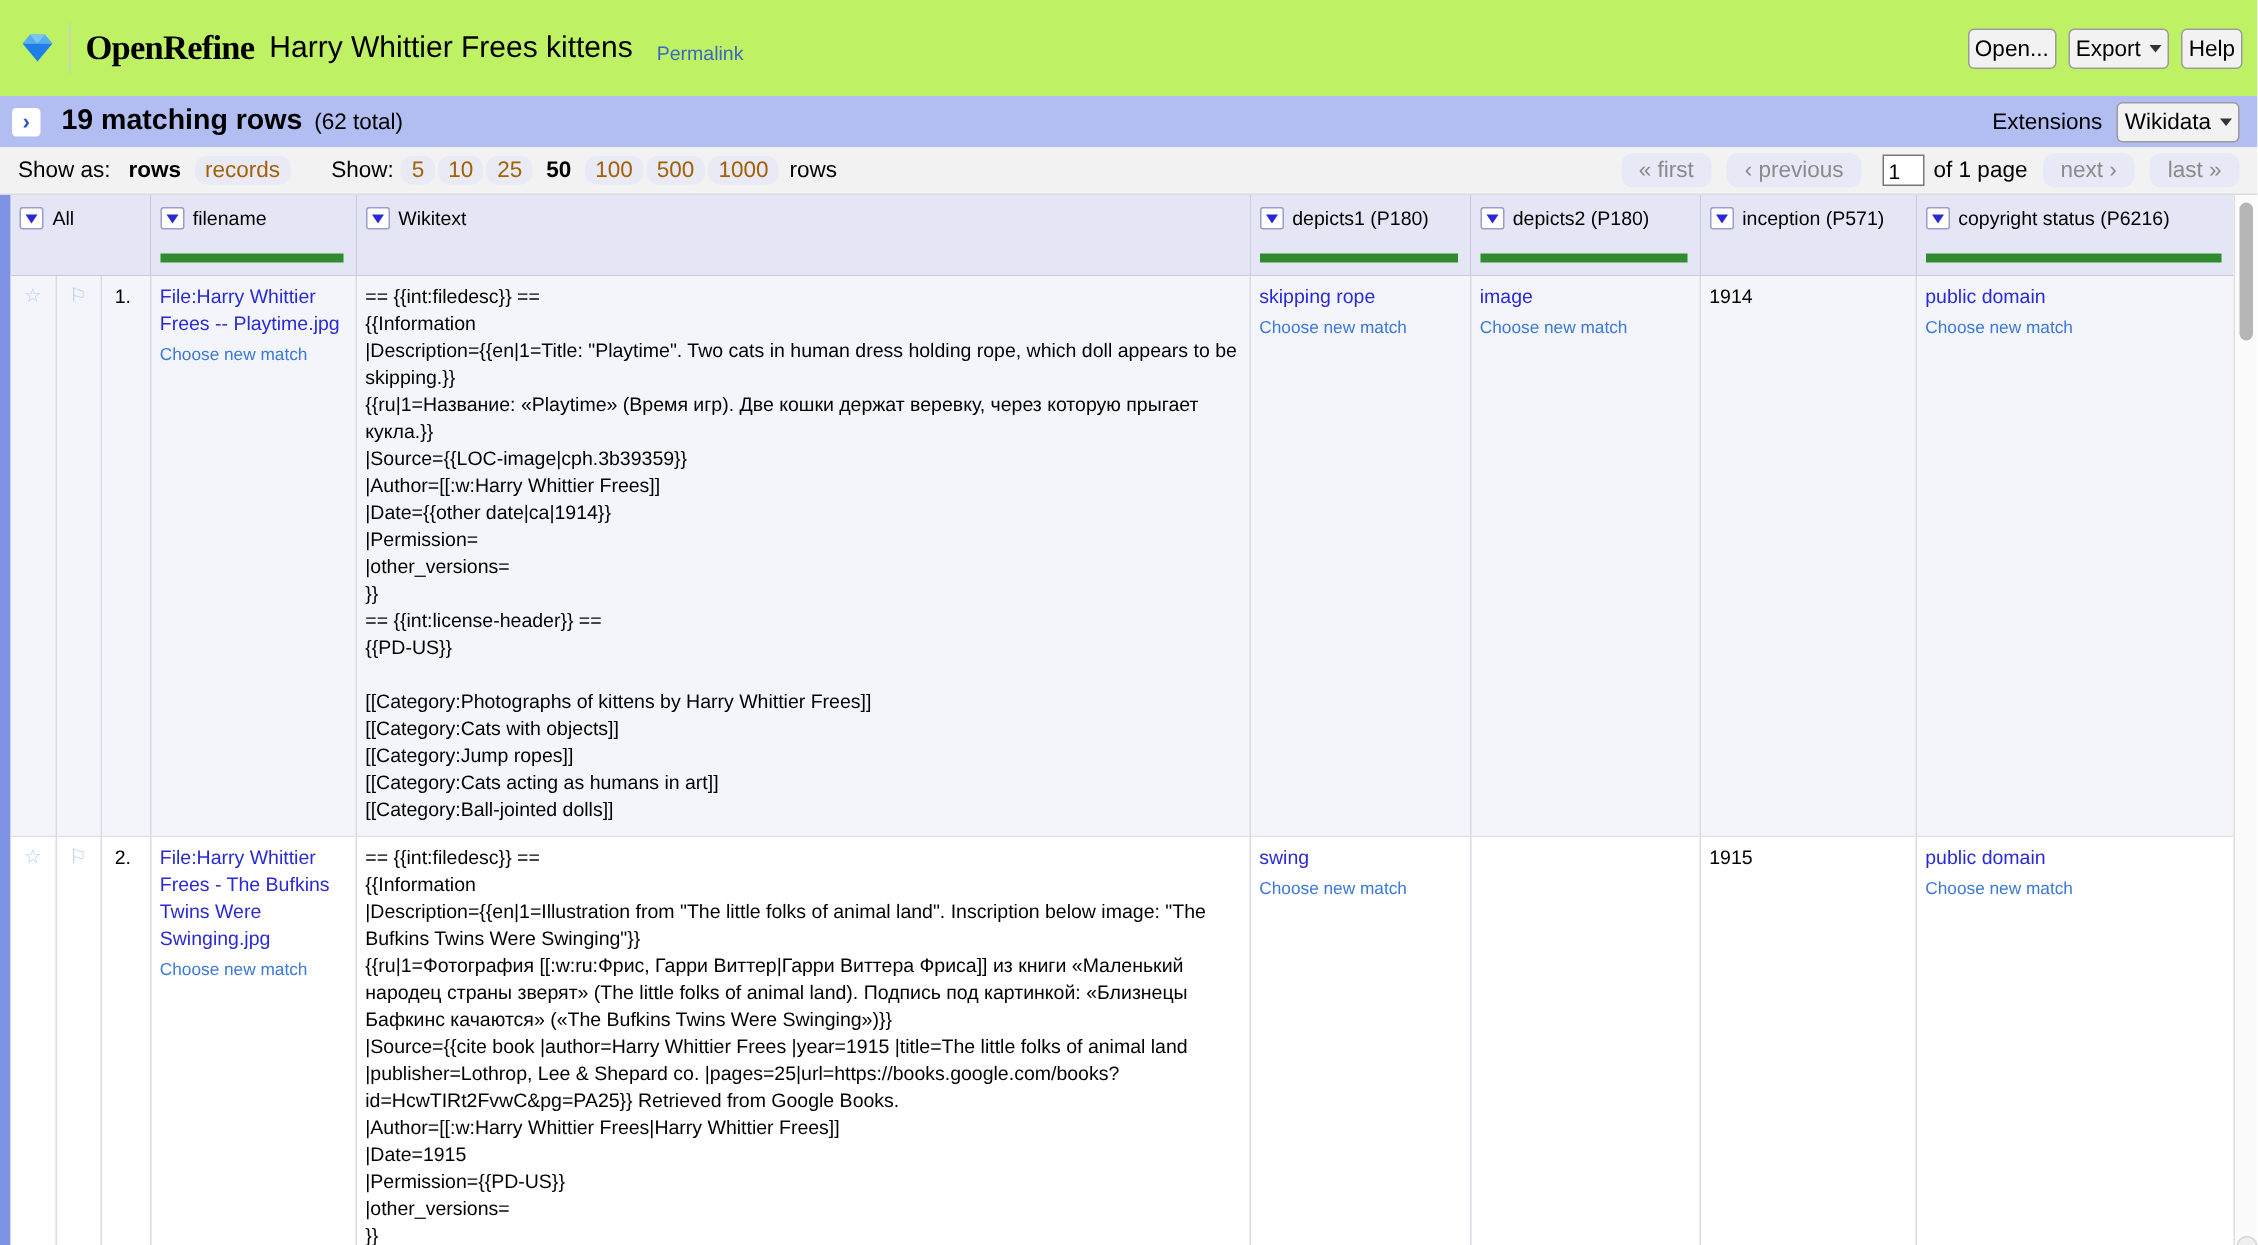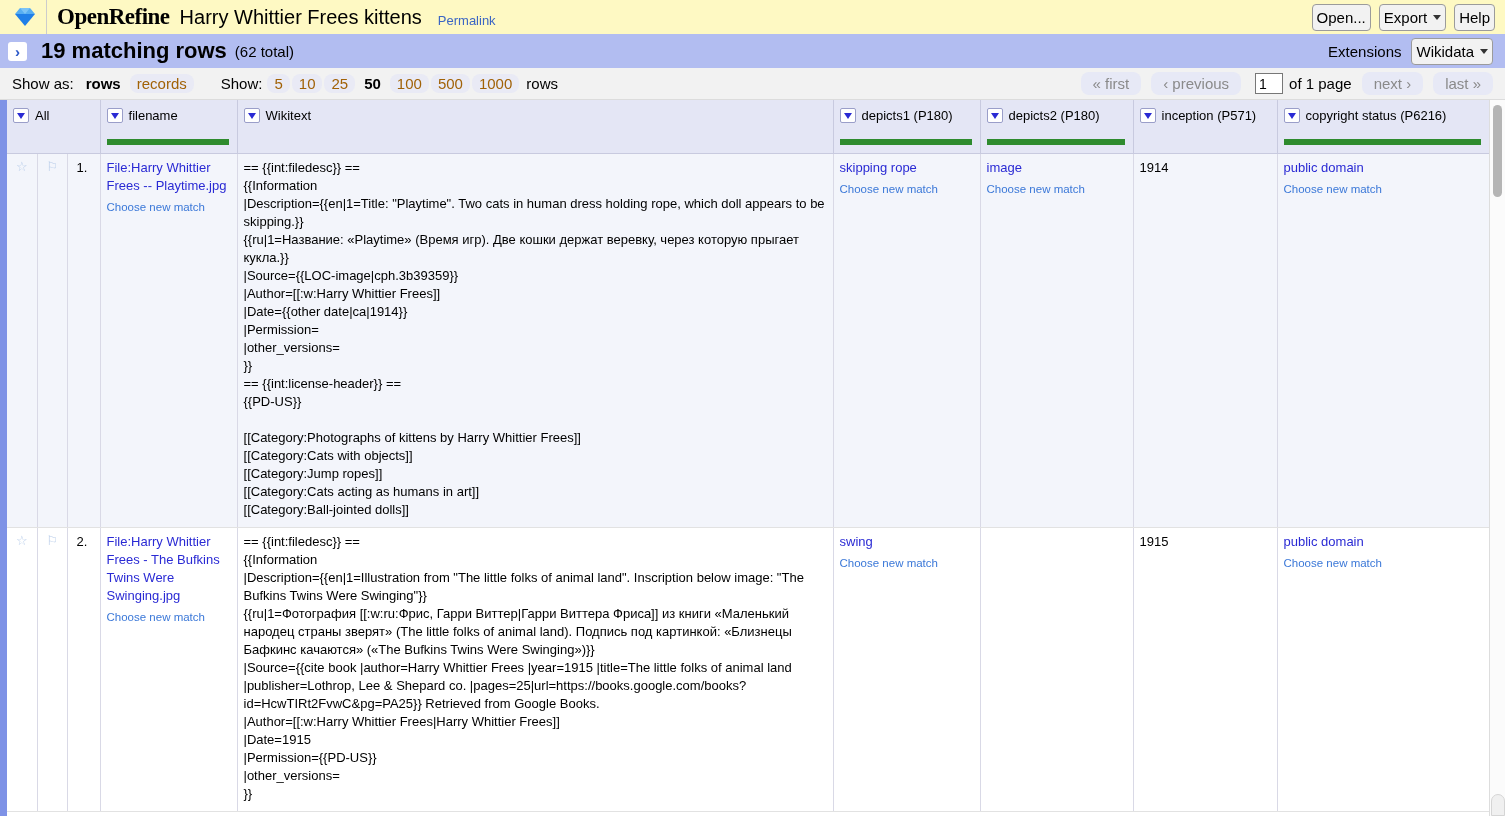--- a/index.html
+++ b/index.html
@@ -1,35 +1,35 @@
 <!DOCTYPE html>
 <html><head>
 <meta charset="utf-8">
 <style>
   * { box-sizing: border-box; margin: 0; padding: 0; }
   html,body { width:1505px; height:830px; overflow:hidden; background:#fff;
     font-family:"Liberation Sans", sans-serif; color:#000; }
 
   
-  .topbar { height:34px; display:flex; align-items:center; padding:0 10px; background:#fef9c3; }
+  .topbar { height:64px; display:flex; align-items:center; padding:0 10px; background:#bef264; }
   .logo { width:30px; height:28px; display:flex; align-items:center; justify-content:center; }
   .logo-divider { width:1px; height:34px; background:#ccc; margin:0 10px 0 6px; }
   .app-name { font-family:"Liberation Serif", serif; font-weight:bold; font-size:23px; letter-spacing:-0.5px; }
   .project-title { font-size:20px; margin-left:10px; }
   .permalink { font-size:13px; color:#3b66c4; margin-left:16px; margin-top:6px; text-decoration:none; cursor:pointer; }
   .topbar-spacer { flex:1; }
   .tb-btn { background:#f2f2f2; border:1px solid #9b9b9b; border-radius:4px; padding:4px 4px;
     font-size:15px; margin-left:8px; cursor:pointer; font-family:inherit; display:inline-flex; align-items:center; gap:6px; }
   .caret-down { width:0; height:0; border-left:4px solid transparent; border-right:4px solid transparent; border-top:5px solid #333; display:inline-block; }
 
   
   .summary-bar { height:34px; background:#b2bdf1; display:flex; align-items:center; padding:0 8px; }
   .expand-btn { width:19px; height:19px; background:#fff; border:none; border-radius:3px; color:#2b58c8;
     font-weight:bold; font-size:15px; line-height:17px; text-align:center; cursor:pointer; }
-  .matching-rows { font-size:22px; font-weight:bold; margin-left:14px; }
+  .matching-rows { font-size:19px; font-weight:bold; margin-left:14px; }
   .total-count { font-size:15px; margin-left:8px; }
   .summary-spacer { flex:1; }
   .extensions-label { font-size:15px; margin-right:10px; }
   .ext-btn { margin-left:0; margin-right:4px; }
 
   
   .view-bar { height:32px; background:#f2f2f2; border-bottom:1px solid #dcdcdc; display:flex; align-items:center;
     padding:0 12px; font-size:15px; }
   .pill { border-radius:8px; padding:1px 7px; margin:0 1px; text-decoration:none; cursor:pointer; }
   .pill.link { color:#a16207; background:#e9eaf5; }

